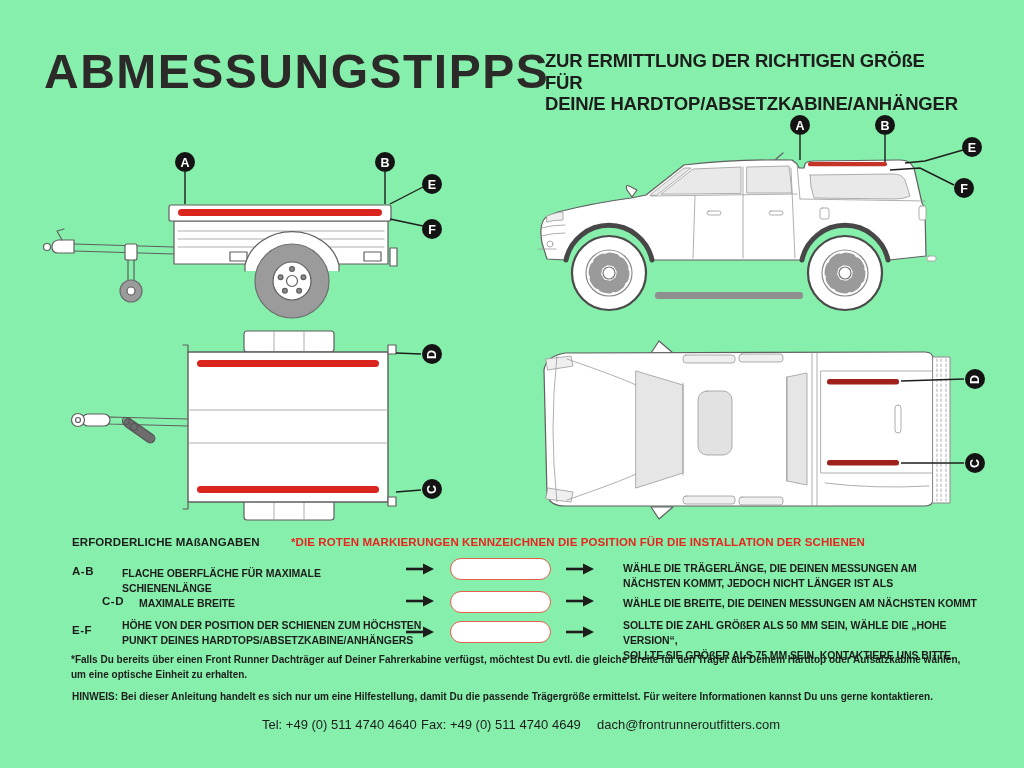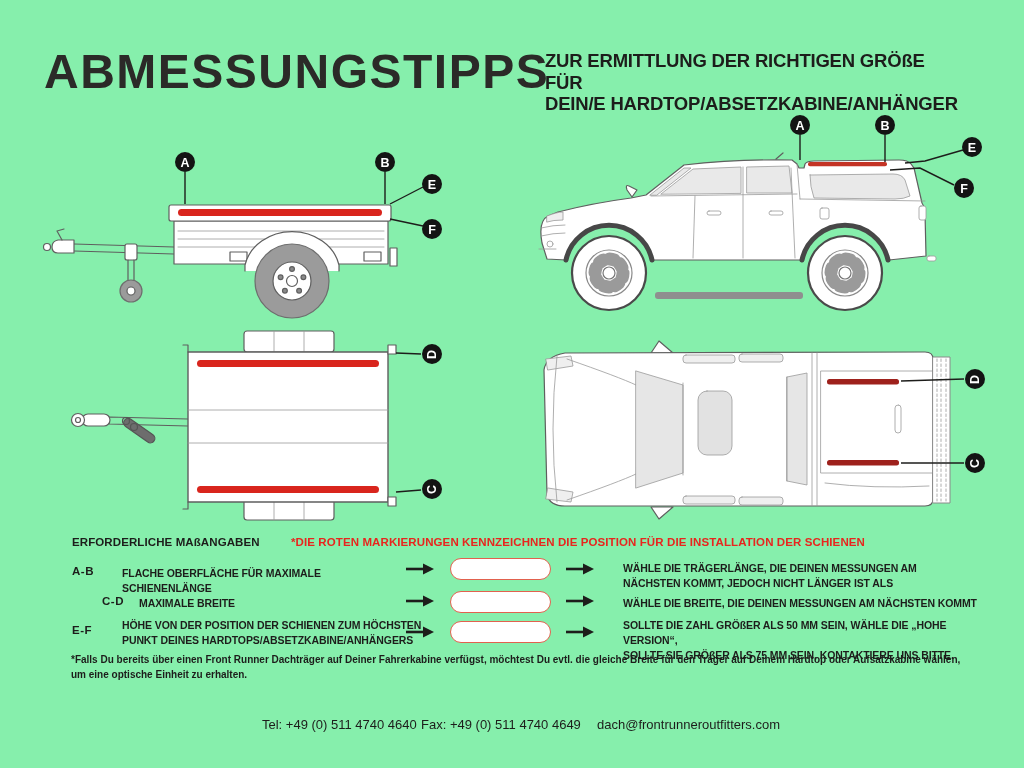--- a/index.html
+++ b/index.html
@@ -283,18 +283,19 @@
   <div class="abs pill" style="left:450px; top:621px;"></div>
   <svg class="abs" style="left:566px; top:626px;" width="28" height="12" viewBox="0 0 28 12">
     <line class="arrow-line" x1="0" y1="6" x2="18" y2="6"></line>
       <polygon class="arrow-head" points="17,0.5 28,6 17,11.5"></polygon>
   </svg>
   <div class="abs small ml" style="left:623px; top:618px; width:380px;">SOLLTE DIE ZAHL GRÖßER ALS 50 MM SEIN, WÄHLE DIE „HOHE VERSION“,
 SOLLTE SIE GRÖßER ALS 75 MM SEIN, KONTAKTIERE UNS BITTE.</div>
 
   <div class="abs note ml" style="left:71px; top:652px; width:900px;">*Falls Du bereits über einen Front Runner Dachträger auf Deiner Fahrerkabine verfügst, möchtest Du evtl. die gleiche Breite für den Träger auf Deinem Hardtop oder Aufsatzkabine wählen,
 um eine optische Einheit zu erhalten.</div>
+  <div class="abs note" style="left:72px; top:689px; width:920px;">HINWEIS: Bei dieser Anleitung handelt es sich nur um eine Hilfestellung, damit Du die passende Trägergröße ermittelst. Für weitere Informationen kannst Du uns gerne kontaktieren.</div>
 
   <div class="abs foot" style="left:262px; top:717px;">Tel: +49 (0) 511 4740 4640</div>
   <div class="abs foot" style="left:421px; top:717px;">Fax: +49 (0) 511 4740 4649</div>
   <div class="abs foot" style="left:597px; top:717px;">dach@frontrunneroutfitters.com</div>
 
 </div>
 
 </body></html>

